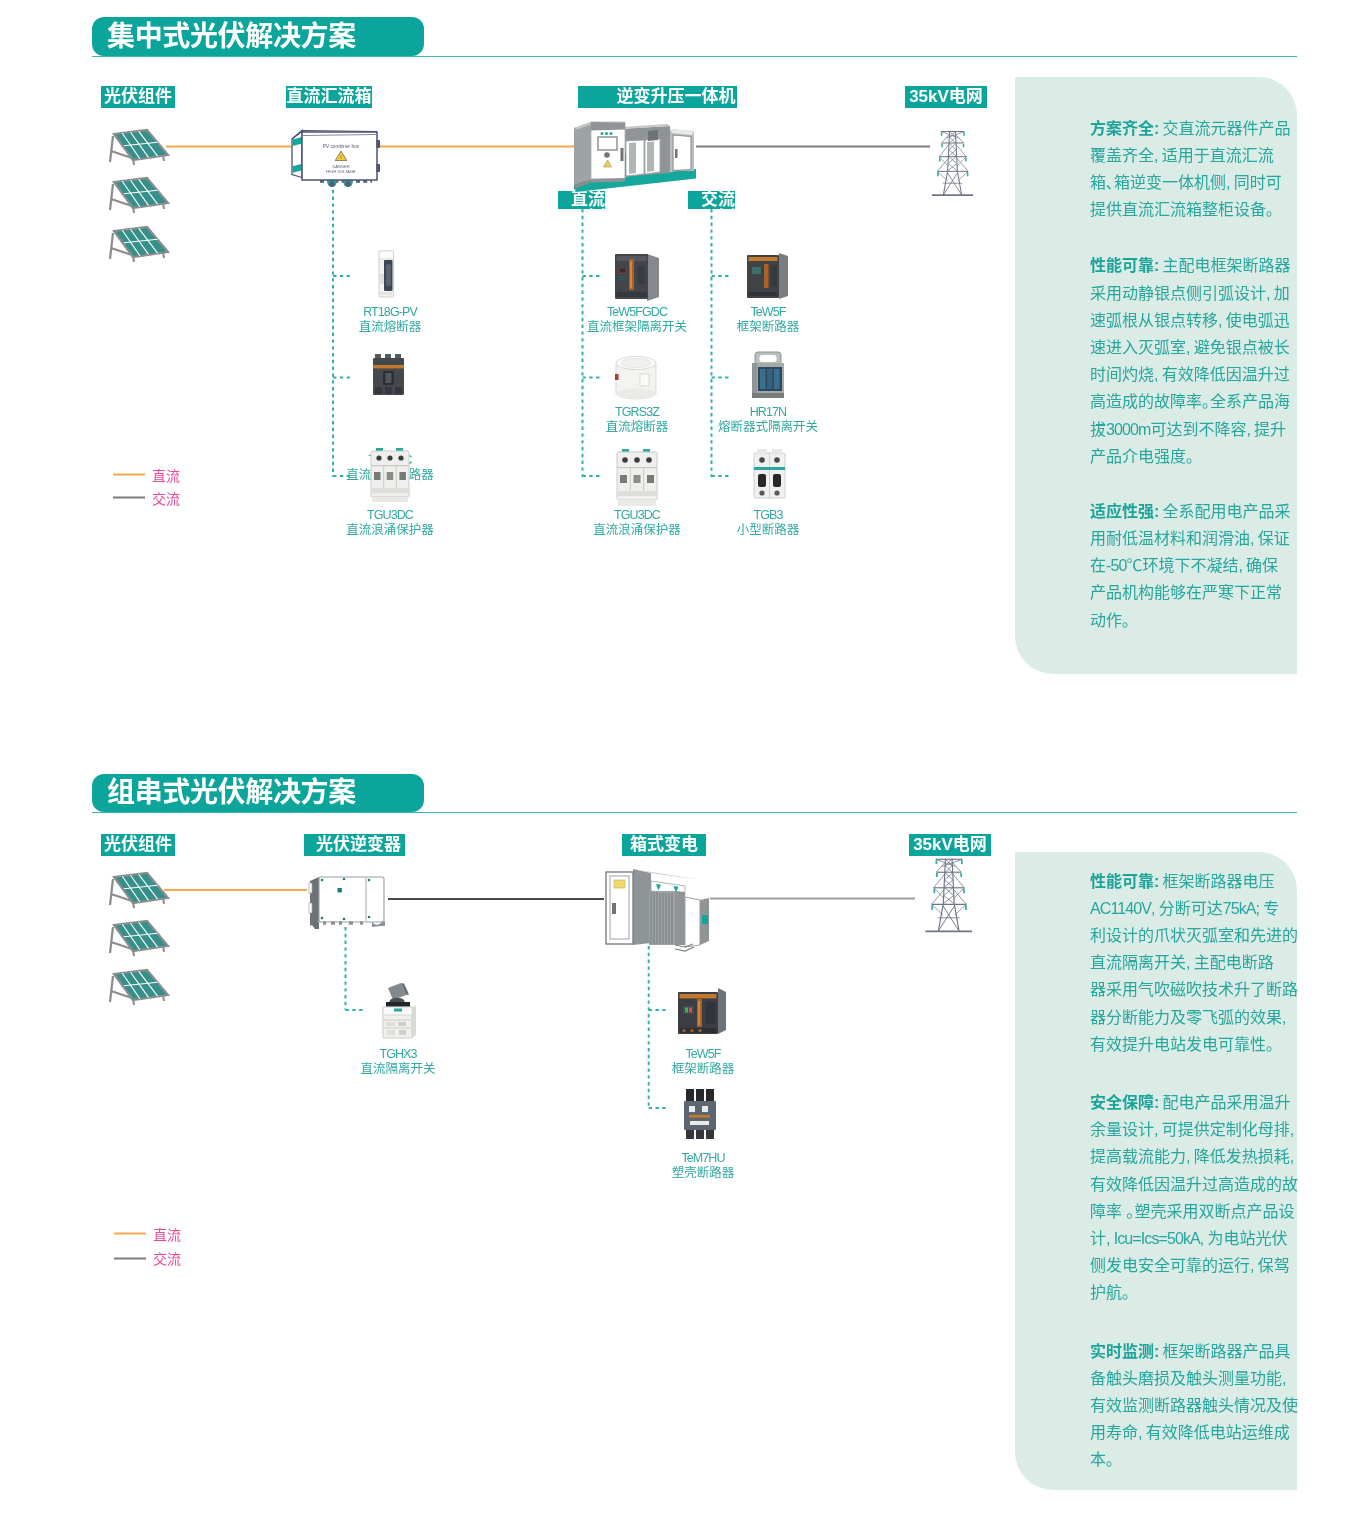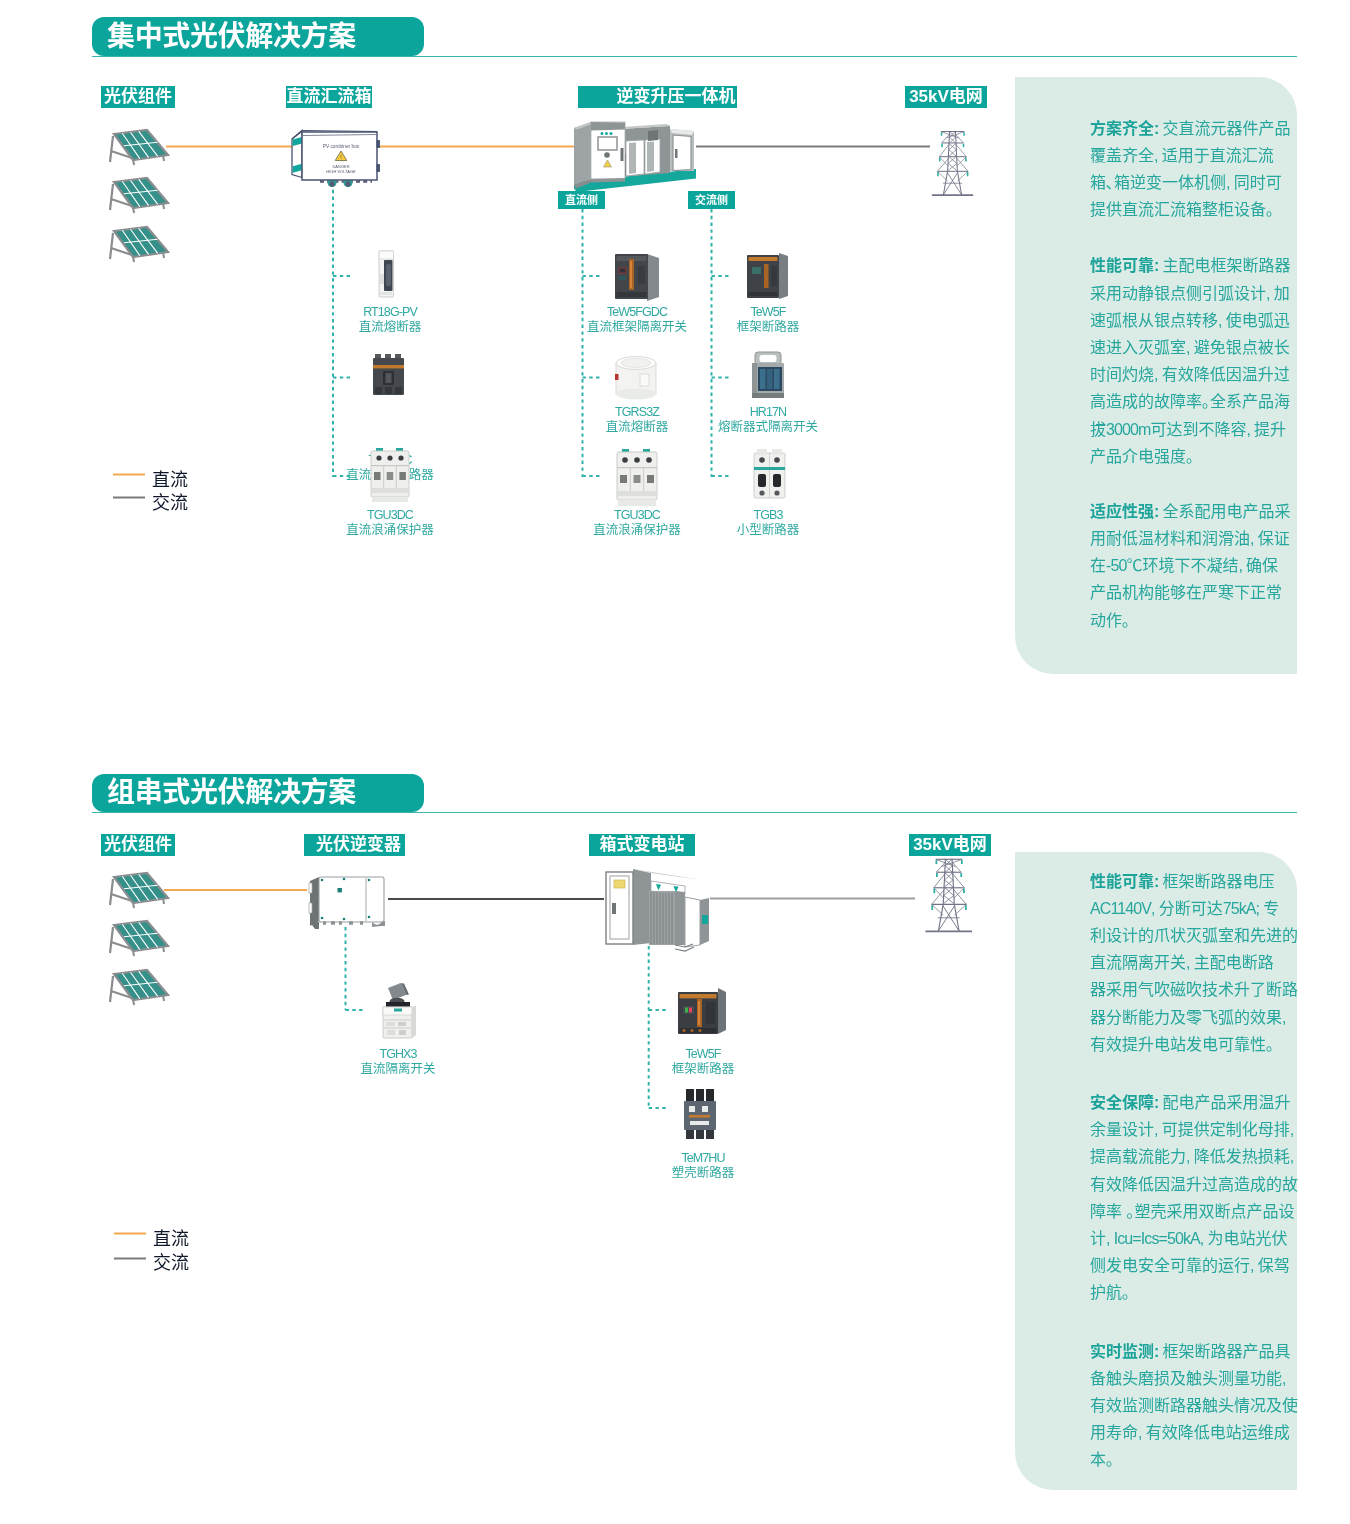--- a/index.html
+++ b/index.html
@@ -5,34 +5,34 @@
 html,body{margin:0;padding:0;background:#fff;}
 body{width:1350px;height:1524px;position:relative;overflow:hidden;
   font-family:"Liberation Sans","Noto Sans CJK SC",sans-serif;}
 .abs{position:absolute;}
 .tab{position:absolute;left:92px;width:332px;height:39px;background:#0ba59b;
   border-radius:12px;color:#fff;font-size:28px;font-weight:bold;line-height:39px;
   padding-left:15px;box-sizing:border-box;letter-spacing:-0.35px;}
 .hline{position:absolute;left:92px;width:1205px;height:1.8px;background:#39b6ac;}
 .badge{position:absolute;height:22px;background:#0ba59b;color:#fff;font-size:17px;
   font-weight:bold;line-height:22px;text-align:center;}
-.sbadge{position:absolute;height:18px;background:#0ba59b;color:#fff;font-size:11px;
-  font-weight:bold;line-height:18px;text-align:center;}
+.sbadge{position:absolute;height:18px;background:#0ba59b;color:#fff;font-size:17px;
+  font-weight:bold;line-height:18px;text-align:right;}
 .panel{position:absolute;left:1015px;width:282px;background:#dbece7;
   border-radius:0 38px 0 38px;box-sizing:border-box;padding:0;}
 .ptext{position:absolute;left:1090px;width:240px;font-size:16px;line-height:27.2px;
   color:#26a69c;}
 .ptext div{white-space:nowrap;}
 .ptext i.l{font-style:normal;letter-spacing:-0.9px;}
 .ptext .gap{margin-top:31px;}
 .ptext b{font-weight:bold;color:#1ca39a;}
 .plabel{position:absolute;font-size:12.5px;line-height:15px;color:#2fa9a1;
   text-align:center;transform:translateX(-50%);white-space:nowrap;}
 .plabel .en{letter-spacing:-0.9px;}
-.legend{position:absolute;font-size:18px;color:#0f172a;}
+.legend{position:absolute;font-size:14px;color:#ec4899;}
 </style>
 </head>
 <body>
 
 <div class="tab" style="top:17px;">集中式光伏解决方案</div>
 <div class="hline" style="top:55.6px;"></div>
 
 <div class="badge" style="left:101px;top:86px;width:74px;">光伏组件</div>
 <div class="badge" style="left:286px;top:86px;width:86px;">直流汇流箱</div>
 <div class="badge" style="left:578px;top:86px;width:122px;padding-left:37px;">逆变升压一体机</div>
@@ -73,21 +73,21 @@
 <div>在<i class="l">-50</i>℃环境下不凝结, 确保</div>
 <div>产品机构能够在严寒下正常</div>
 <div>动作｡</div>
 </div>
 
 <div class="tab" style="top:774px;height:37.5px;line-height:37.5px;">组串式光伏解决方案</div>
 <div class="hline" style="top:811.5px;"></div>
 
 <div class="badge" style="left:101px;top:834px;width:74px;">光伏组件</div>
 <div class="badge" style="left:304px;top:834px;width:93px;padding-left:8px;">光伏逆变器</div>
-<div class="badge" style="left:589px;top:834px;width:106px;">箱式变电站</div>
+<div class="badge" style="left:622px;top:834px;width:84px;">箱式变电站</div>
 <div class="badge" style="left:909px;top:834px;width:82px;">35kV电网</div>
 
 <div class="plabel" style="left:398px;top:1047px;"><span class="en">TGHX3</span><br>直流隔离开关</div>
 <div class="plabel" style="left:703px;top:1047px;"><span class="en">TeW5F</span><br>框架断路器</div>
 <div class="plabel" style="left:703px;top:1151px;"><span class="en">TeM7HU</span><br>塑壳断路器</div>
 
 <div class="legend" style="left:153px;top:1224px;">直流</div>
 <div class="legend" style="left:153px;top:1248px;">交流</div>
 
 <div class="panel" style="top:852px;height:638px;"></div>

